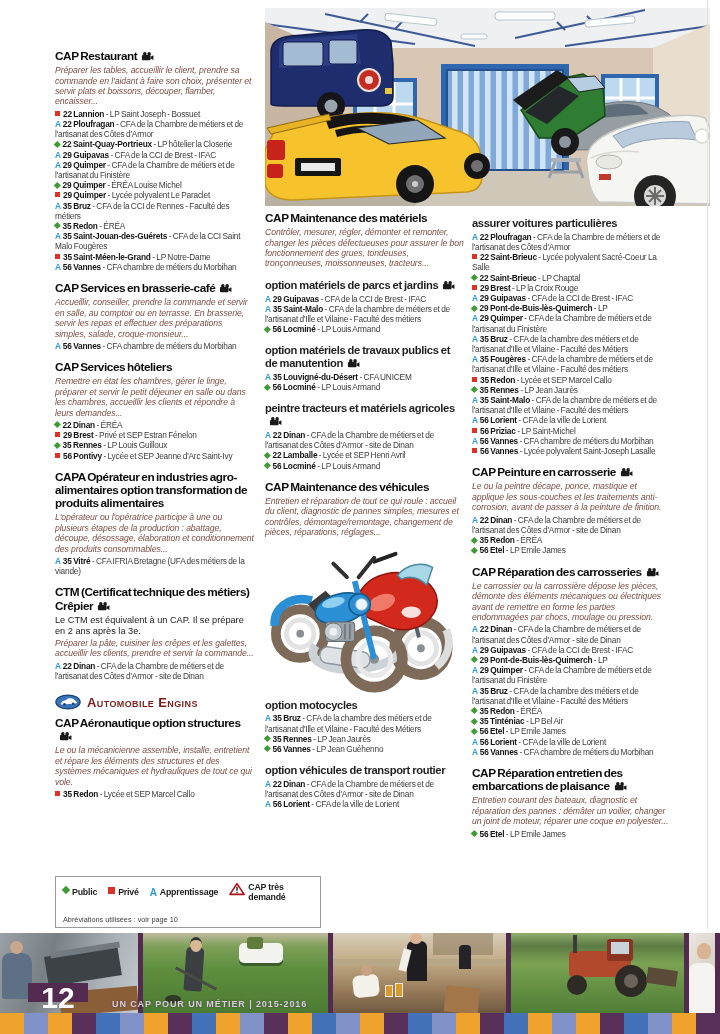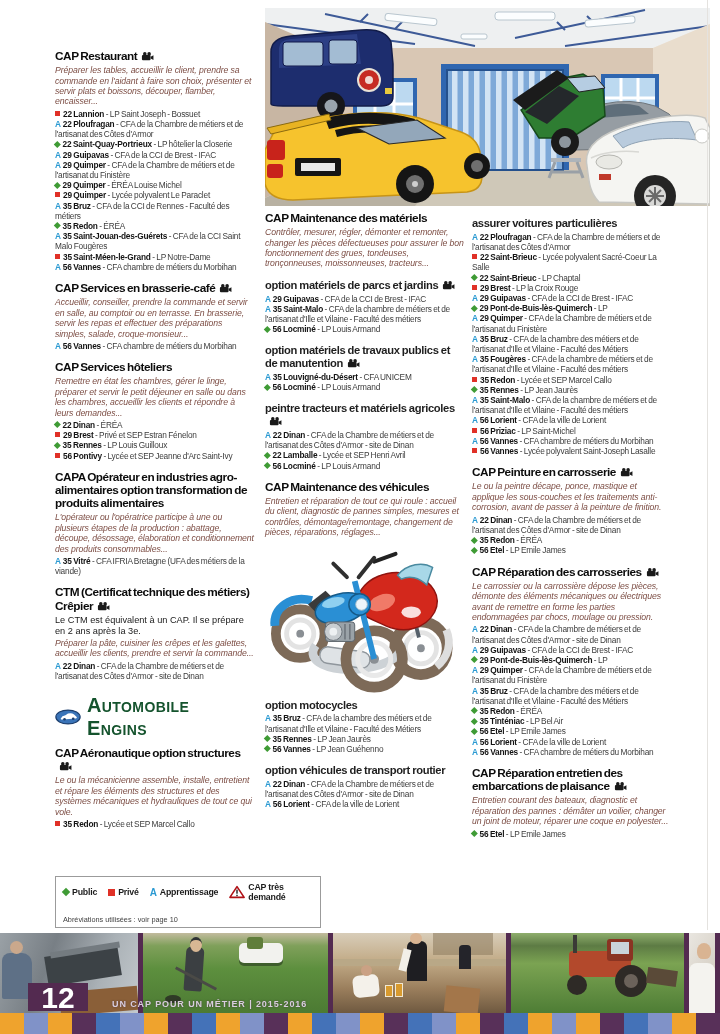--- a/index.html
+++ b/index.html
@@ -26,49 +26,49 @@
   .mk-ap{color:#2b9ad2;font-weight:bold;margin-right:2px;}
   .mk-sq{width:5px;height:5px;background:#e03127;margin-right:3px;vertical-align:1px;}
   .mk-di{width:4.6px;height:4.6px;background:#3f9b35;transform:rotate(45deg);
          margin-right:3px;vertical-align:1px;}
   .cam{display:inline-block;width:13px;height:9px;margin-left:4px;vertical-align:-1px;}
   .cam svg{fill:#1a1a1a;}
 
   
   .banner{display:flex;align-items:center;gap:6px;margin:13px 0 7px;}
   .banner-icon{width:26px;height:16px;flex:0 0 auto;}
-  .banner-text{font-variant:small-caps;font-weight:bold;font-size:20px;color:#14532d;
+  .banner-text{font-variant:small-caps;font-weight:bold;font-size:13px;color:#7f1d1d;
                letter-spacing:0.4px;}
 
   
   .moto-wrap{width:195px;height:146px;margin:3px 0 2px 0;}
 
   
   #garage{position:absolute;left:265px;top:8px;width:445px;height:198px;}
 
   
   #legend{position:absolute;left:55px;top:876px;width:250px;border:1px solid #9b9b9b;
           padding:5px 7px 3px;background:#fff;}
   #legend-row{display:flex;align-items:center;gap:11px;font-weight:bold;font-size:8.8px;
               color:#1c1c1c;letter-spacing:-0.2px;}
-  .lg-item{display:flex;align-items:center;gap:3px;}
+  .lg-item{display:flex;gap:3px;}
   .lg-di{width:6px;height:6px;background:#3f9b35;transform:rotate(45deg);}
   .lg-sq{width:7px;height:7px;background:#e03127;}
   .lg-a{color:#2b9ad2;font-size:10px;}
   .lg-warn{width:16px;height:14px;}
   #legend-note{font-size:7.3px;font-weight:normal;color:#3f3f3f;margin-top:13px;}
 
   
   #photo-strip{position:absolute;left:0;top:933px;width:720px;height:80px;background:#532a50;
                display:flex;gap:5px;}
   .photo{position:relative;height:100%;overflow:hidden;}
   .photo div{position:absolute;}
   #mosaic{position:absolute;left:0;top:1013px;width:720px;height:21px;display:flex;}
   .msq{flex:1 0 auto;width:24px;height:21px;}
-  #pagenum{position:absolute;left:28px;top:983px;width:60px;height:28px;background:#532a50;
+  #pagenum{position:absolute;left:28px;top:983px;width:60px;height:19px;background:#532a50;
            color:#fff;font-weight:bold;font-size:30px;line-height:29px;text-align:center;z-index:5;}
   #tagline{position:absolute;left:92px;top:999px;color:#d9cede;font-weight:bold;font-size:9px;
            letter-spacing:0.9px;z-index:5;text-shadow:0 0 2px rgba(60,30,60,.6);padding-left:20px;}
   #page-edge{position:absolute;left:707px;top:0;width:1px;height:930px;background:#e4e2df;}
 </style>
 </head>
 <body>
 
 <svg id="garage" viewBox="0 0 445 198" preserveAspectRatio="none">
   <defs>

